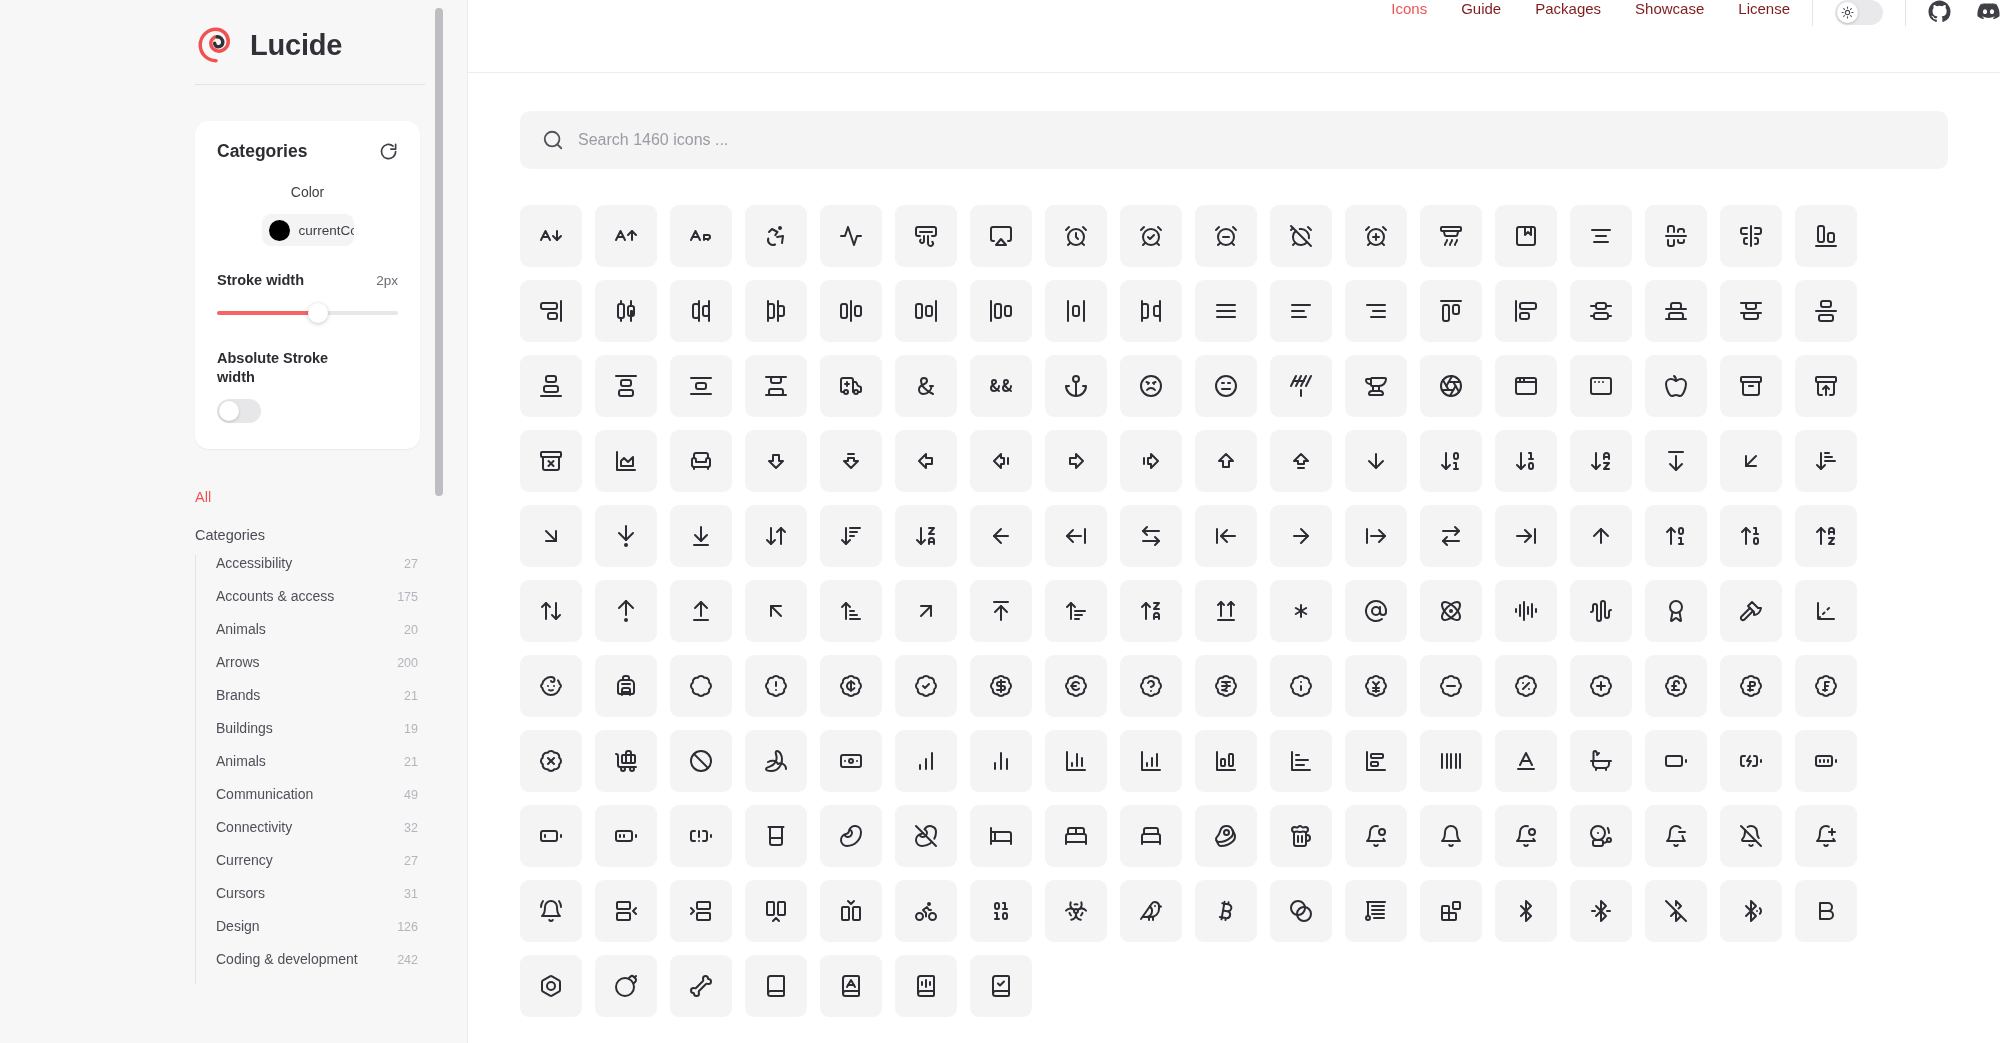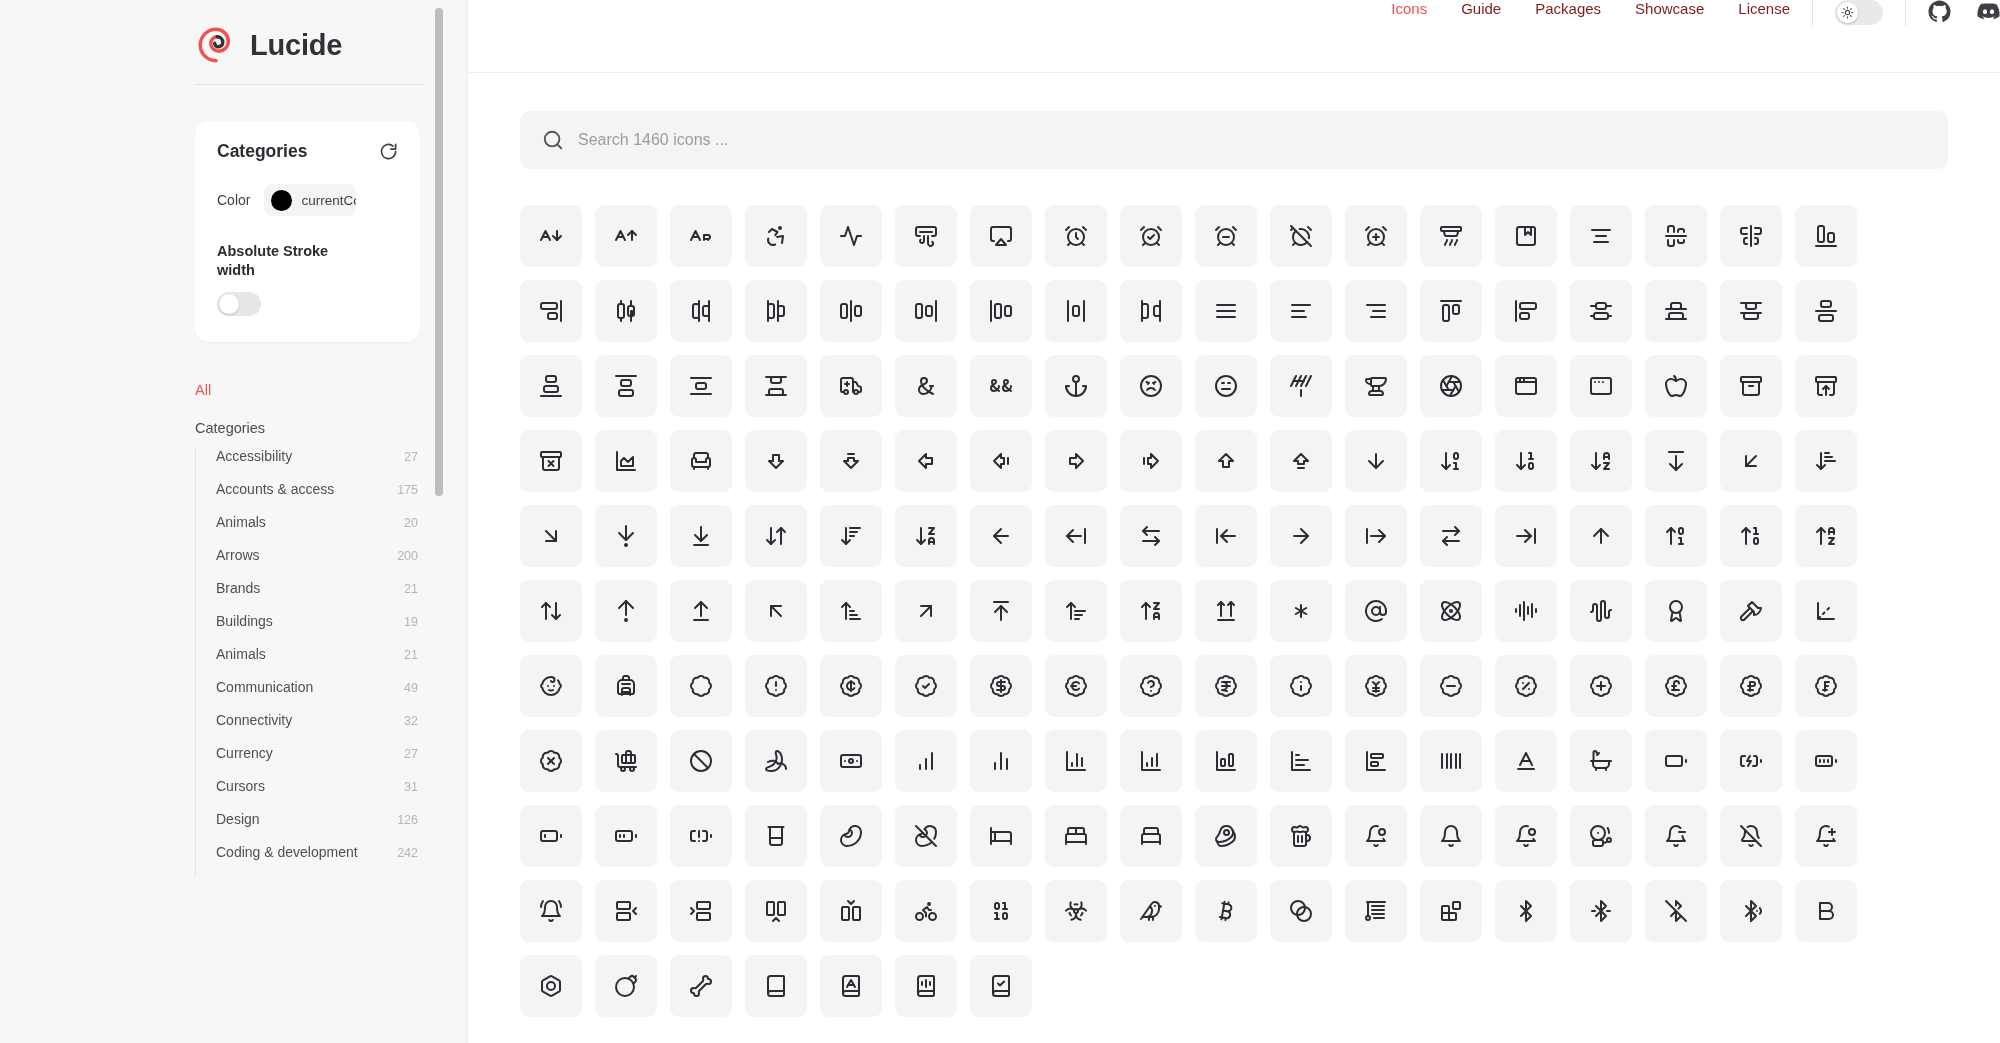--- a/index.html
+++ b/index.html
@@ -38,21 +38,21 @@
     width: 225px;
     background: #ffffff;
     border-radius: 14px;
     padding: 20px 22px 26px 22px;
     box-shadow: 0 1px 2px rgba(16,16,20,.05);
   }
   .cz-head { display: flex; align-items: center; justify-content: space-between; }
   .cz-title { font-size: 17.5px; font-weight: 700; color: #2c2c33; }
   .cz-reset { width: 19px; height: 19px; color: #3f3f46; cursor: pointer; }
 
-  .cz-row-color { display: flex; align-items: center; gap: 14px; margin-top: 22px; }
+  .cz-row-color { display: flex; align-items: center; gap: 14px; margin-top: 22px; flex-direction: column; }
   .cz-label { font-size: 14px; color: #3f3f46; }
   .color-field {
     display: flex; align-items: center; gap: 9px;
     background: #f4f4f5; border-radius: 9px;
     height: 32px; padding: 0 10px 0 7px;
     width: 92px; overflow: hidden; cursor: pointer;
   }
   .swatch { width: 21px; height: 21px; border-radius: 50%; background: #000000; flex: 0 0 21px; }
   .color-val { font-size: 13.5px; color: #3f3f46; white-space: nowrap; }
 
@@ -175,20 +175,31 @@
         </div>
 
         <div class="cz-row-color">
           <span class="cz-label">Color</span>
           <div class="color-field">
             <span class="swatch"></span>
             <span class="color-val">currentColor</span>
           </div>
         </div>
 
+        <div class="cz-block">
+          <div class="cz-block-head">
+            <span class="cz-block-label">Stroke width</span>
+            <span class="cz-block-val">2px</span>
+          </div>
+          <div class="slider">
+            <div class="slider-track"></div>
+            <div class="slider-fill" id="sw-fill" style="width: 56%;"></div>
+            <div class="slider-knob" id="sw-knob" style="left: 56%;"></div>
+          </div>
+        </div>
 
 
         <div class="cz-abs-label">Absolute Stroke width</div>
         <div class="toggle">
           <div class="toggle-knob"></div>
         </div>
       </section>
 
       <div class="nav-all">All</div>
       <div class="nav-cats-title">Categories</div>

